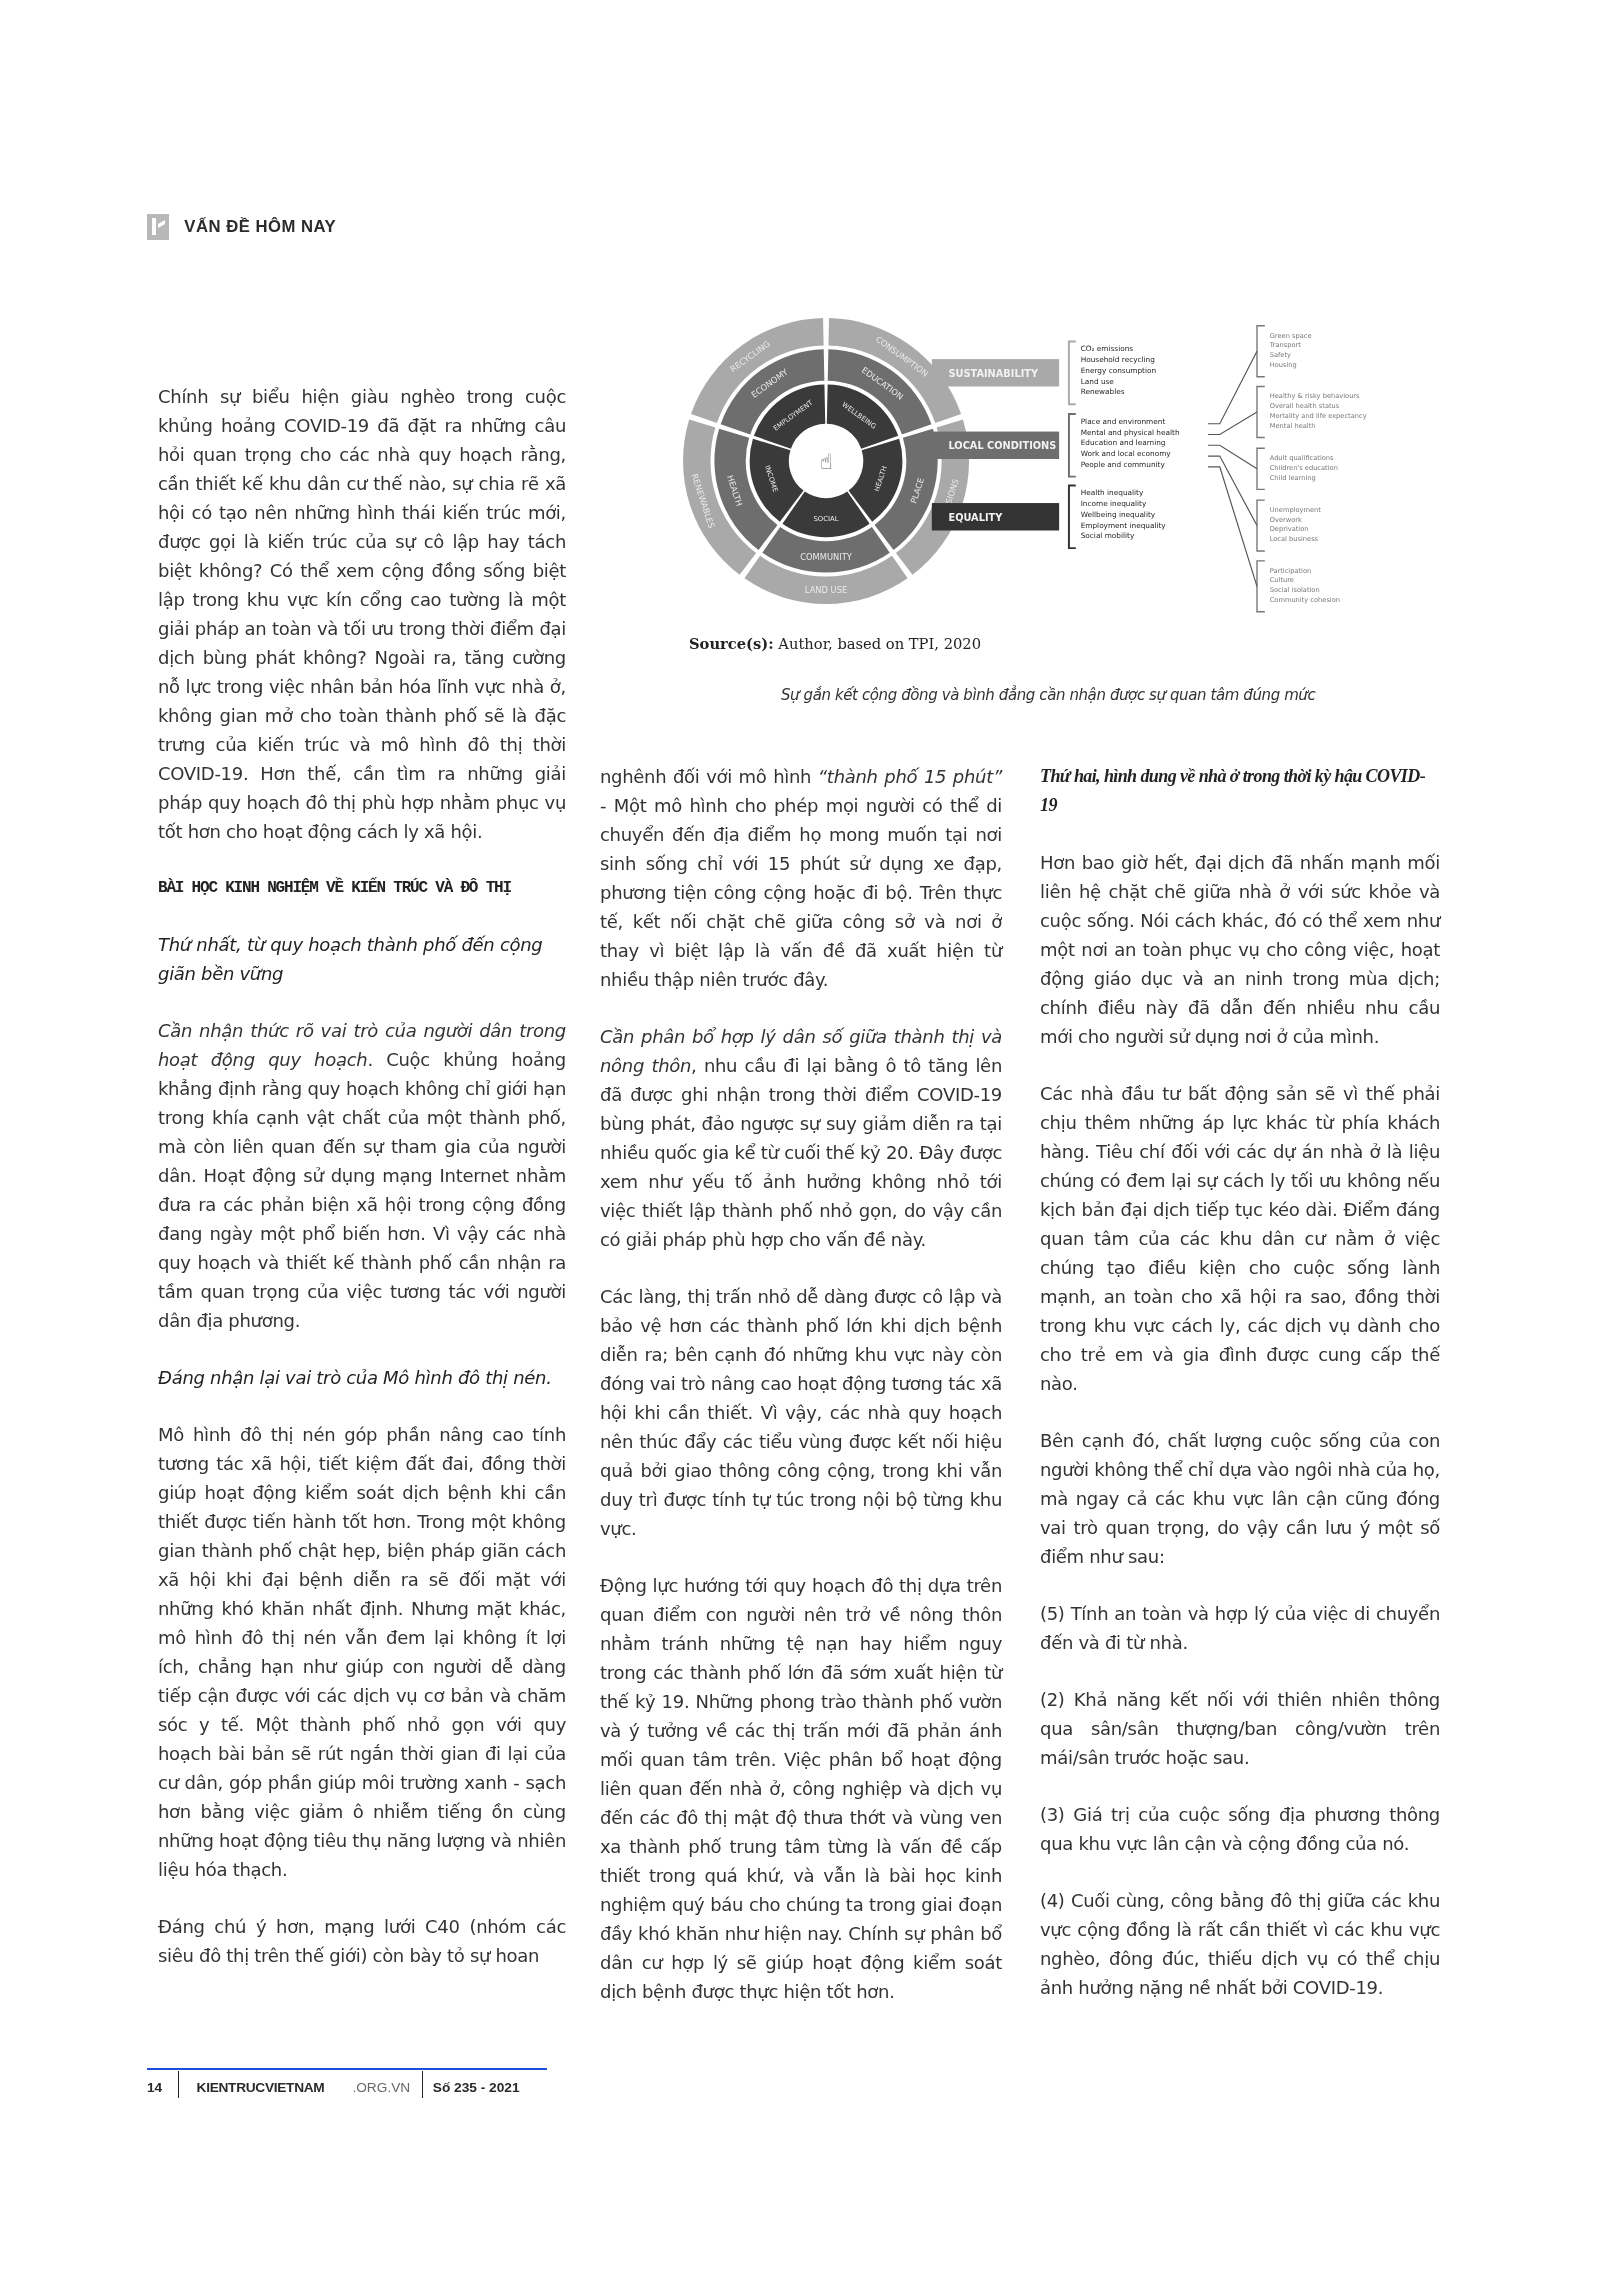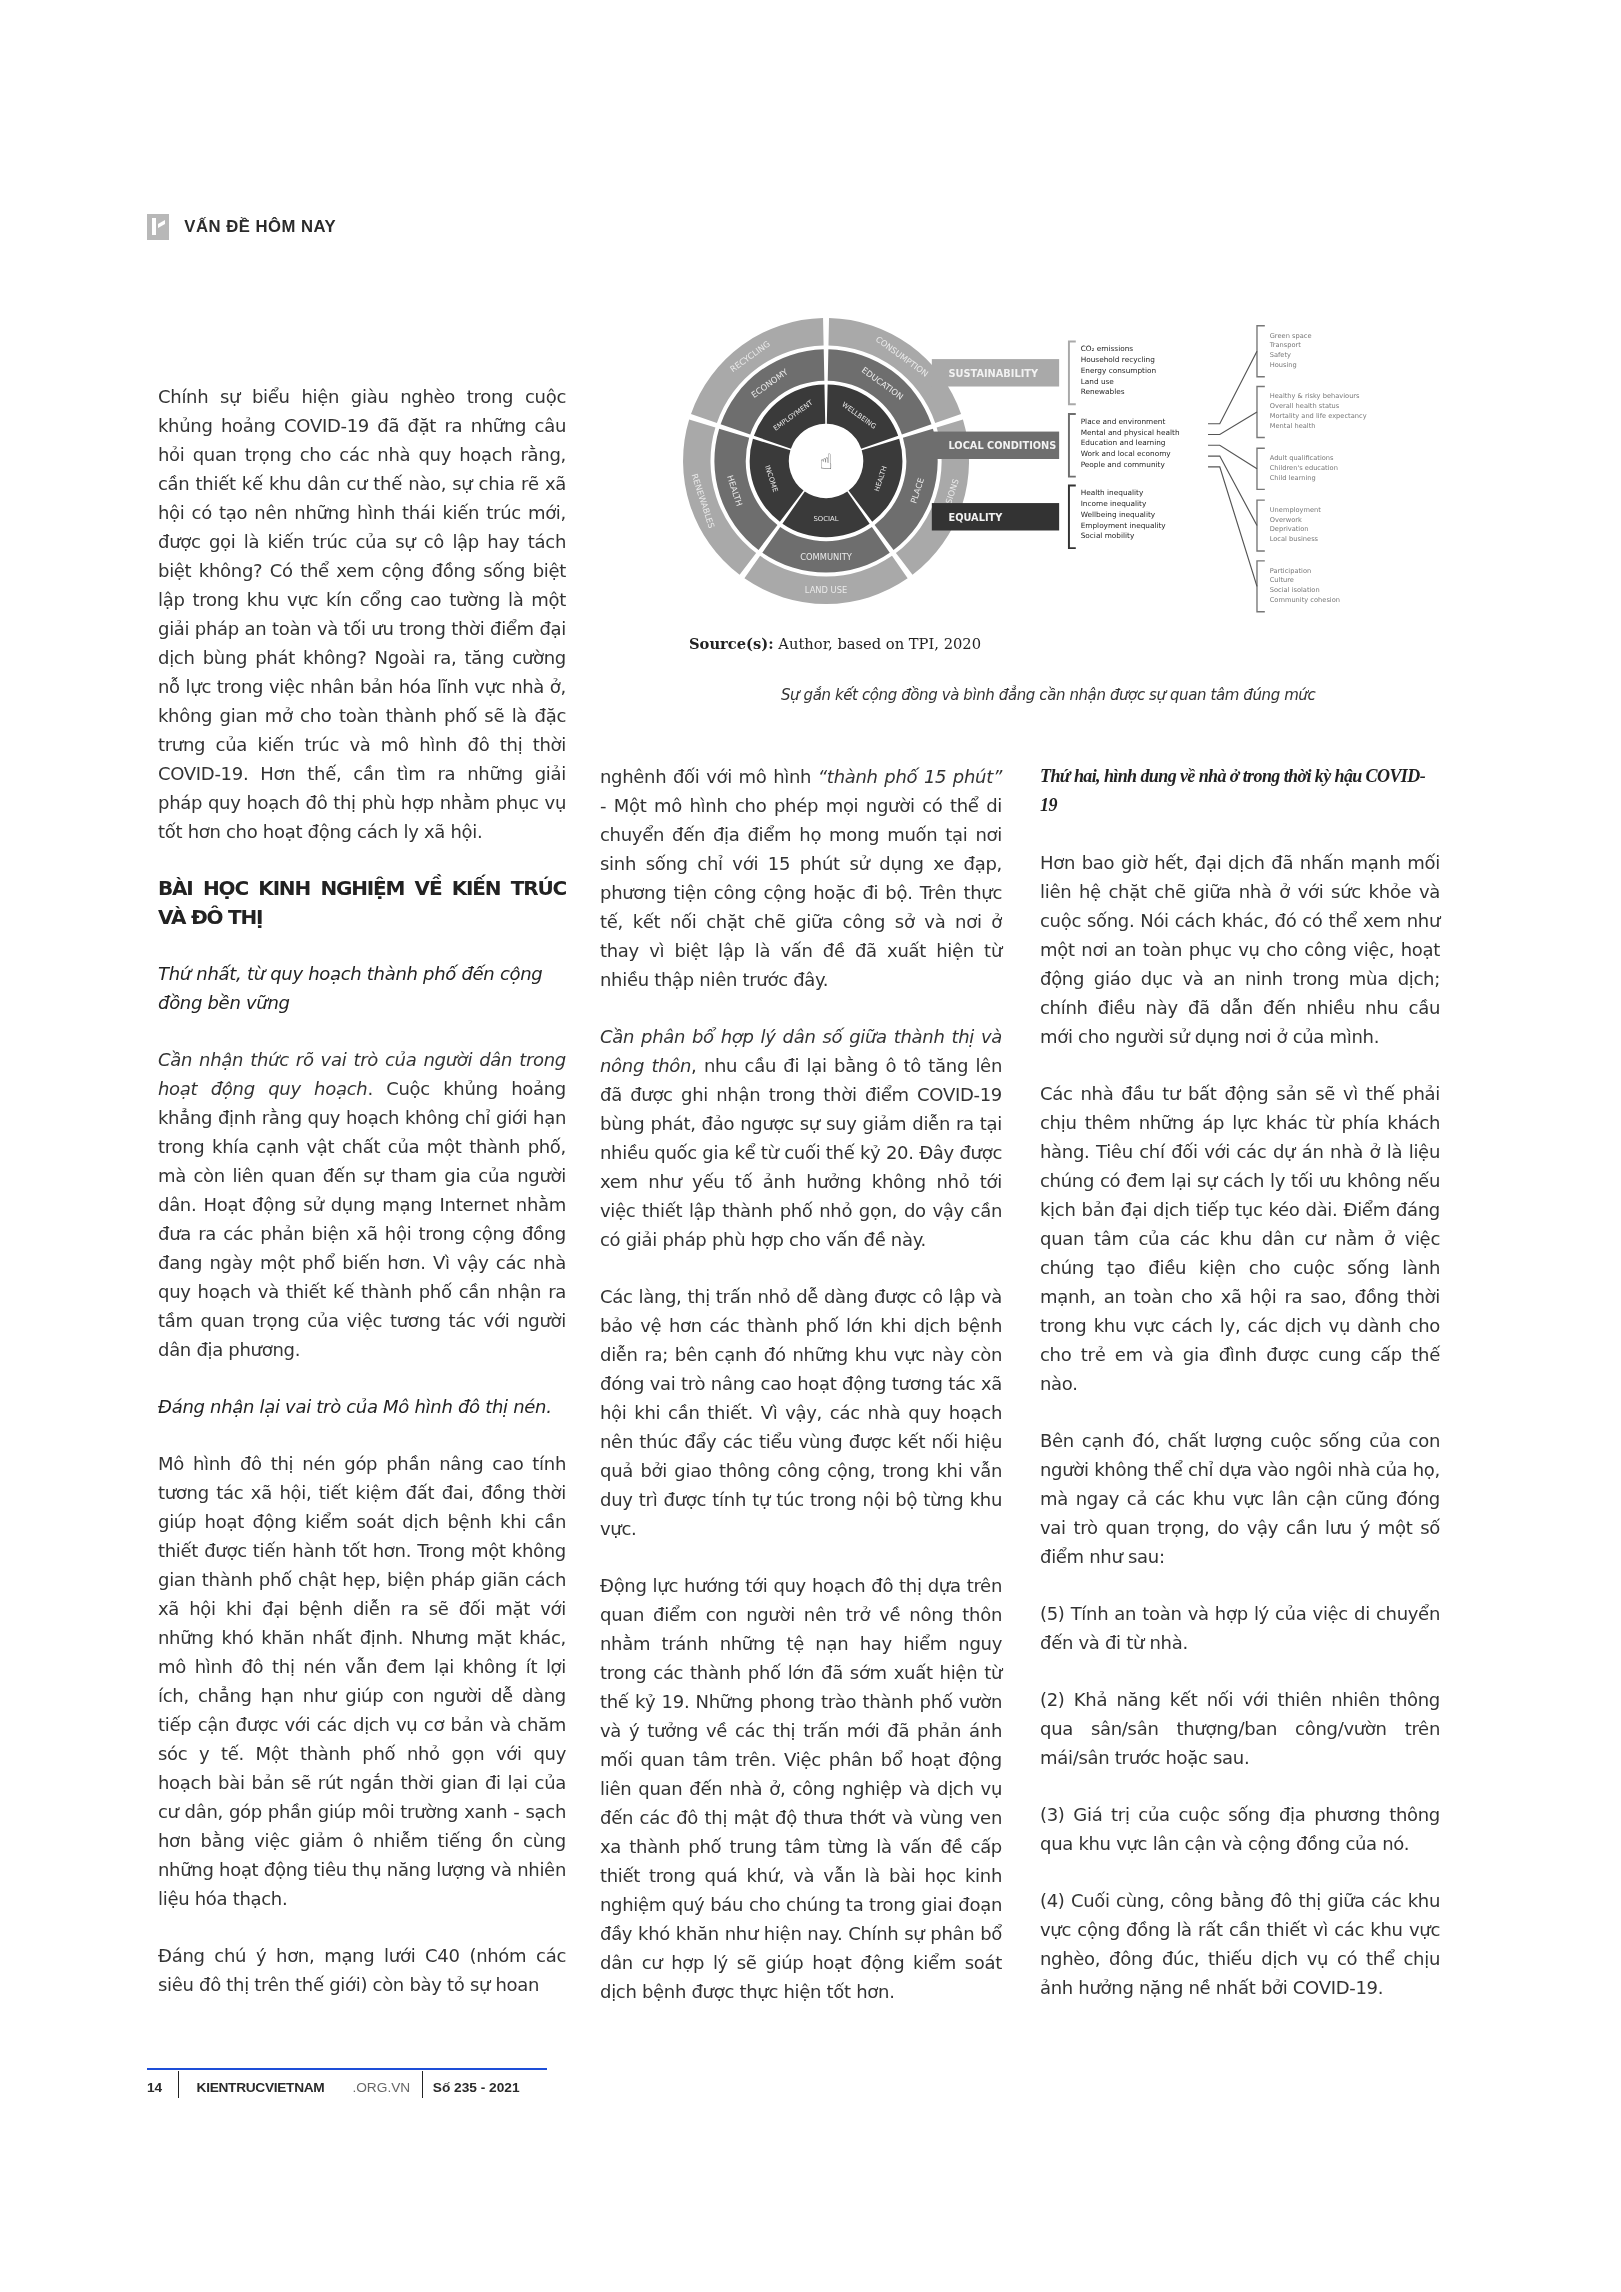--- a/index.html
+++ b/index.html
@@ -10,21 +10,21 @@
   .logo:before { content: ""; position: absolute; left: 4.9px; top: 3.9px; width: 3.9px; height: 17.6px; background: #fff; }
   .logo:after { content: ""; position: absolute; left: 10.8px; top: 7.8px; width: 6.9px; height: 3.9px; background: #fff; transform: skewY(-30deg); }
   .header-title { font-family: "Liberation Sans", sans-serif; font-weight: bold; font-size: 16.7px; color: #2b2b2b; letter-spacing: 0.5px; }
 
   .col { position: absolute; font-family: "DejaVu Sans", sans-serif; font-size: 18px; line-height: 29px;
          color: #333; text-align: justify; letter-spacing: -0.3px; }
   .col p { margin: 0 0 28px 0; }
   .col1 { left: 158px; top: 382px; width: 408px; }
   .col2 { left: 600px; top: 762px; width: 402px; }
   .col3 { left: 1040px; top: 762px; width: 400px; }
-  .sec-head { font-weight: bold; font-size: 20px; letter-spacing: -1.2px; color: #222; margin: 0 0 27.4px 0; }
+  .sec-head { font-weight: bold; font-size: 16px; letter-spacing: -1.2px; color: #222; margin: 0 0 27.4px 0; font-family: Liberation Mono, monospace; }
   .sub-head { font-style: italic; color: #222; margin: 0 0 28px 0; }
   .sub-head-b { font-style: italic; font-weight: bold; color: #222; margin: 0 0 28px 0; letter-spacing: -0.6px; text-align: left; font-family: Liberation Serif, serif; }
   em { font-style: italic; }
 
   .figure { position: absolute; left: 679px; top: 316px; width: 774px; height: 333px; }
   .source { position: absolute; left: 689px; top: 635px; font-family: "DejaVu Serif", serif; font-size: 14.7px; color: #222; }
   .source b { font-weight: bold; }
   .caption { position: absolute; left: 781px; top: 686px; font-family: "DejaVu Sans", sans-serif; font-style: italic;
              font-size: 15px; color: #333; letter-spacing: -0.4px; text-align: center; }
 
@@ -41,21 +41,21 @@
 <body>
 
 <div class="header">
   <div class="logo"></div>
   <span class="header-title">VẤN ĐỀ HÔM NAY</span>
 </div>
 
 <div class="col col1">
   <p>Chính sự biểu hiện giàu nghèo trong cuộc khủng hoảng COVID-19 đã đặt ra những câu hỏi quan trọng cho các nhà quy hoạch rằng, cần thiết kế khu dân cư thế nào, sự chia rẽ xã hội có tạo nên những hình thái kiến trúc mới, được gọi là kiến trúc của sự cô lập hay tách biệt không? Có thể xem cộng đồng sống biệt lập trong khu vực kín cổng cao tường là một giải pháp an toàn và tối ưu trong thời điểm đại dịch bùng phát không? Ngoài ra, tăng cường nỗ lực trong việc nhân bản hóa lĩnh vực nhà ở, không gian mở cho toàn thành phố sẽ là đặc trưng của kiến trúc và mô hình đô thị thời COVID-19. Hơn thế, cần tìm ra những giải pháp quy hoạch đô thị phù hợp nhằm phục vụ tốt hơn cho hoạt động cách ly xã hội.</p>
   <div class="sec-head">BÀI HỌC KINH NGHIỆM VỀ KIẾN TRÚC VÀ ĐÔ THỊ</div>
-  <p class="sub-head" style="text-align:left">Thứ nhất, từ quy hoạch thành phố đến cộng đồng bền vững</p>
+  <p class="sub-head" style="text-align:left">Thứ nhất, từ quy hoạch thành phố đến cộng giãn bền vững</p>
   <p><em>Cần nhận thức rõ vai trò của người dân trong hoạt động quy hoạch</em><span>. Cuộc khủng hoảng khẳng định rằng quy hoạch không chỉ giới hạn trong khía cạnh vật chất của một thành phố, mà còn liên quan đến sự tham gia của người dân. Hoạt động sử dụng mạng Internet nhằm đưa ra các phản biện xã hội trong cộng đồng đang ngày một phổ biến hơn. Vì vậy các nhà quy hoạch và thiết kế thành phố cần nhận ra tầm quan trọng của việc tương tác với người dân địa phương.</span></p>
   <p class="sub-head">Đáng nhận lại vai trò của Mô hình đô thị nén.</p>
   <p>Mô hình đô thị nén góp phần nâng cao tính tương tác xã hội, tiết kiệm đất đai, đồng thời giúp hoạt động kiểm soát dịch bệnh khi cần thiết được tiến hành tốt hơn. Trong một không gian thành phố chật hẹp, biện pháp giãn cách xã hội khi đại bệnh diễn ra sẽ đối mặt với những khó khăn nhất định. Nhưng mặt khác, mô hình đô thị nén vẫn đem lại không ít lợi ích, chẳng hạn như giúp con người dễ dàng tiếp cận được với các dịch vụ cơ bản và chăm sóc y tế. Một thành phố nhỏ gọn với quy hoạch bài bản sẽ rút ngắn thời gian đi lại của cư dân, góp phần giúp môi trường xanh - sạch hơn bằng việc giảm ô nhiễm tiếng ồn cùng những hoạt động tiêu thụ năng lượng và nhiên liệu hóa thạch.</p>
   <p>Đáng chú ý hơn, mạng lưới C40 (nhóm các siêu đô thị trên thế giới) còn bày tỏ sự hoan</p>
 </div>
 
 <svg class="figure" viewBox="0 0 790 340" xmlns="http://www.w3.org/2000/svg">
   <g id="rings">
       <path d="M12.12104994532777,99.98546957616682 A146,146 0 0 1 146.94240669702987,2.0320202126725633 L147.52879445376385,30.025879349968235 A118,118 0 0 0 38.56358831197724,109.19373568484716 Z" fill="#a9a9a9"></path>
       <text x="72.41234669739356" y="44.20975674250694" text-anchor="middle" font-size="8.5" fill="#eaeaea" font-family="DejaVu Sans, sans-serif" transform="rotate(-36 72.41234669739356 41.20975674250694)">RECYCLING</text>

